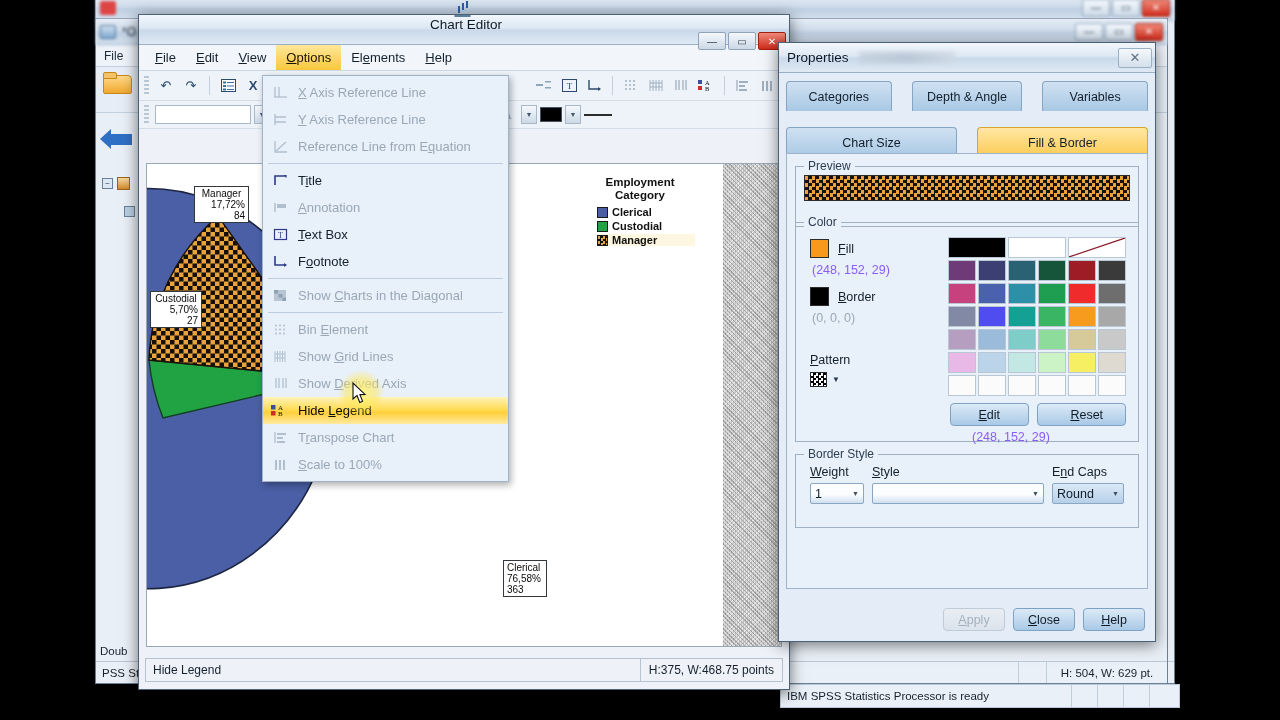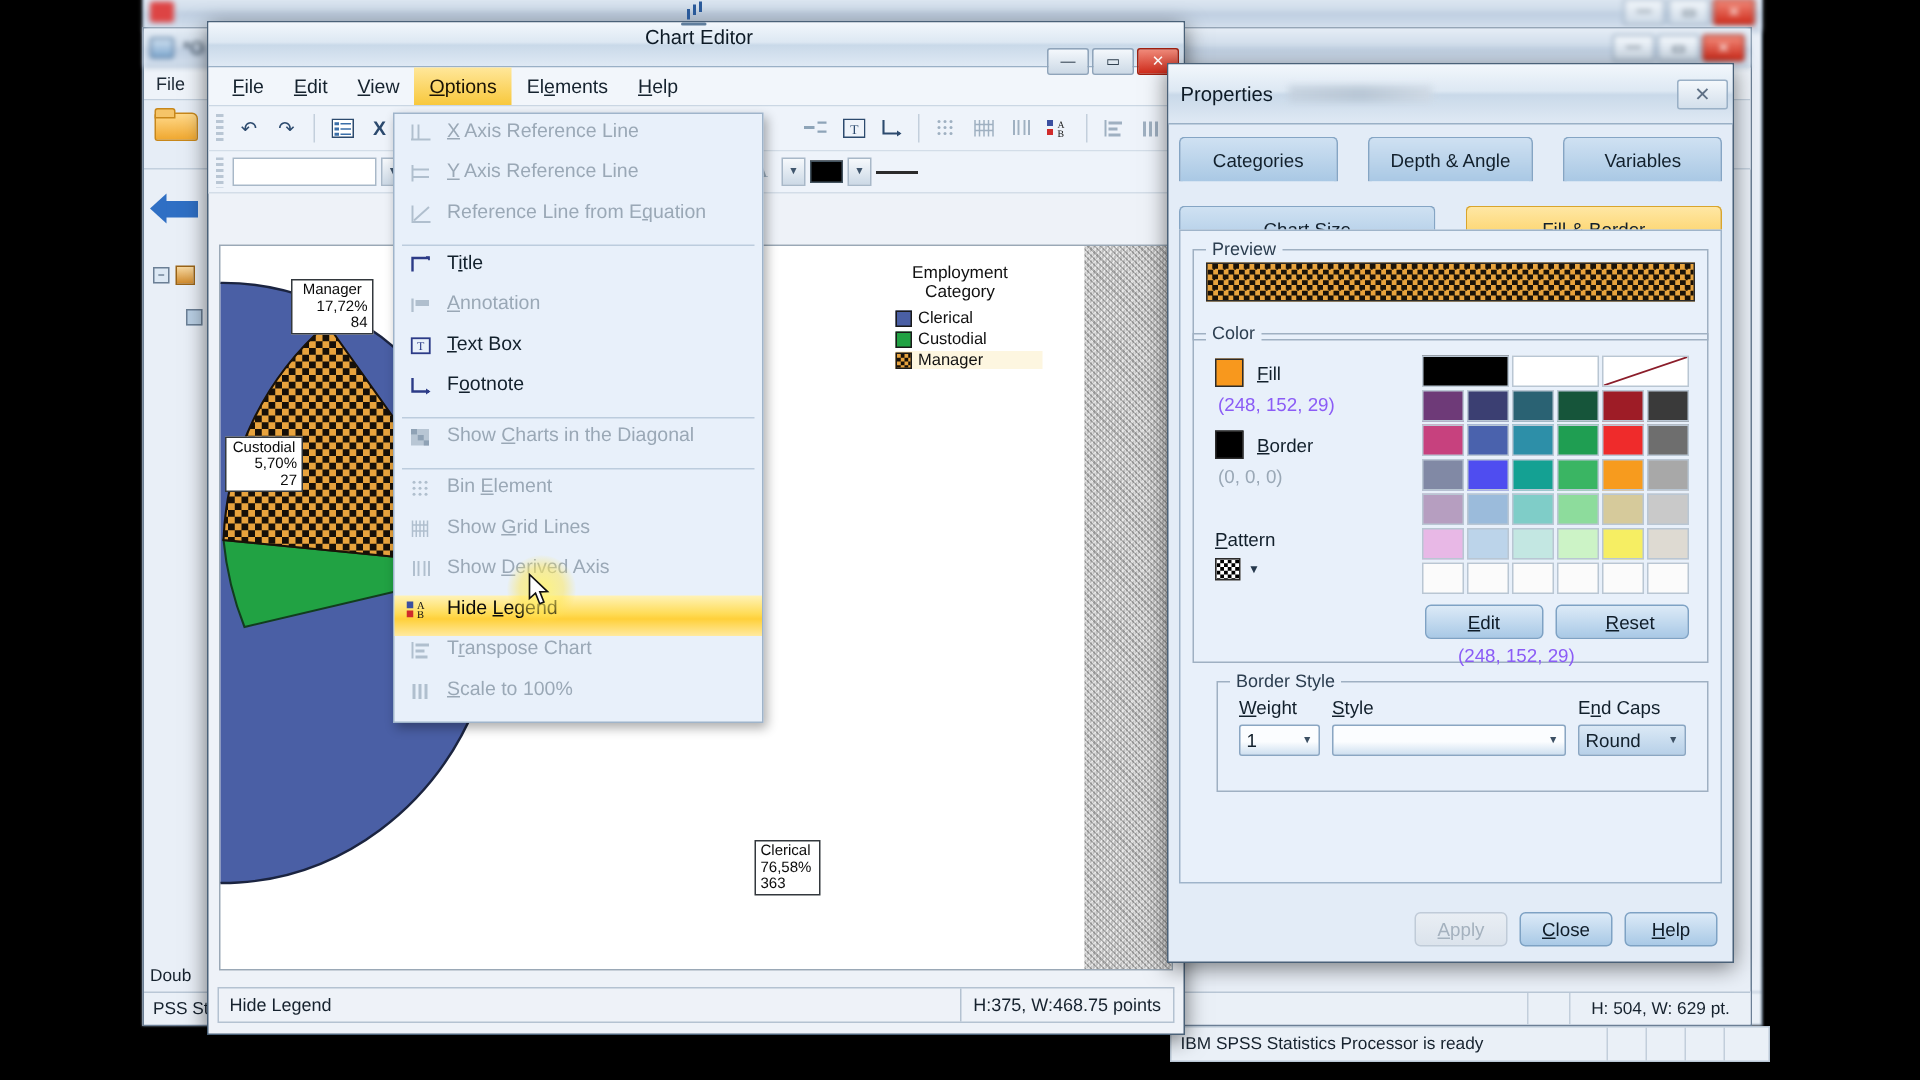--- a/index.html
+++ b/index.html
@@ -135,55 +135,55 @@
   .ce-statusbar {
     position: absolute; left: 6px; right: 6px; bottom: 7px; height: 24px;
     background: #eef2f8; border: 1px solid #b4c2d1;
     display: flex; align-items: center; font-size: 12px; color: #16222e;
   }
   .ce-statusbar .left { padding-left: 7px; flex: 1; }
   .ce-statusbar .right { padding: 0 8px; border-left: 1px solid #b4c2d1; height: 100%; display: flex; align-items: center; }
 
   
   .pie-wrap { position: absolute; left: 0; top: 0; width: 100%; height: 100%; }
-  .legend { position: absolute; left: 438px; top: 12px; width: 110px; }
+  .legend { position: absolute; left: 438px; top: 12px; width: 110px; font-weight: bold; }
   .legend-title { font-size: 11.5px; color: #111; text-align: center; line-height: 13px; }
   .legend-items { margin-top: 4px; margin-left: 12px; }
   .legend-row { display: flex; align-items: center; gap: 4px; margin-bottom: 2px; }
   .legend-sw { width: 11px; height: 11px; border: 1px solid #1a1a1a; }
   .legend-lbl { font-size: 11px; color: #111; }
   .lbl-box {
     position: absolute; background: #fff; border: 1px solid #33383d;
     font-size: 10px; color: #0b0b0b; line-height: 11px; padding: 1px 3px; text-align: right; white-space: nowrap;
   }
   .lbl-box .nm { text-align: center; }
 
   
   #options-menu {
     position: absolute; left: 262px; top: 75px; width: 247px;
     background: #e8f0fa; border: 1px solid #9fb4ca;
     box-shadow: 2px 3px 7px rgba(0,0,0,.32);
     padding: 3px 0;
     z-index: 40;
   }
-  .mi { display: flex; align-items: flex-start; height: 27px; padding-left: 6px; font-size: 13px; color: #12202c; position: relative; }
+  .mi { display: flex; align-items: center; height: 27px; padding-left: 6px; font-size: 13px; color: #12202c; position: relative; }
   .mi.disabled { color: #9aa8b6; }
   .mi.hl { background: linear-gradient(to bottom,#ffeca3 0%,#ffdf5c 40%,#ffd23b 60%,#ffe徐97 100%); background: linear-gradient(to bottom,#fff3b8,#ffdc57 45%,#ffd03a 58%,#ffeaa0); color: #0a0a0a; }
   .mi-ico { width: 22px; height: 18px; margin-right: 7px; flex: 0 0 22px; display: flex; align-items: center; justify-content: center; }
   .mi-sep { height: 1px; background: #bcccdd; margin: 3px 5px; }
   .mi u { text-decoration: underline; }
 
   
   #properties {
     position: absolute; left: 778px; top: 42px; width: 378px; height: 600px;
     background: #e3ecf7; border: 1px solid #4a6178; box-shadow: 0 3px 14px rgba(0,0,0,.5);
     z-index: 30;
   }
   .pr-titlebar {
-    height: 40px;
+    height: 30px;
     background: linear-gradient(to bottom,#f2f7fc 0%,#dde8f3 45%,#c9d9e9 52%,#dfe9f4 100%);
     border-bottom: 1px solid #9ab0c6;
     display: flex; align-items: center; padding: 0 3px 0 8px;
   }
   .pr-title { font-size: 13.5px; color: #0d1a26; }
   .pr-title-ghost {
     margin-left: 10px; width: 96px; height: 11px;
     background: linear-gradient(to right,#c6d2df,#b7c5d3,#d0dae5); filter: blur(2.4px); opacity: .9;
   }
   .pr-close {
@@ -819,21 +819,21 @@
           <div class="btn" style="flex:1;">
               <span><u>E</u>dit</span>
             </div>
           <div class="btn" style="flex:1;padding-left:21px;">
               <span><u>R</u>eset</span>
             </div>
         </div>
         <div class="rgb" style="position:absolute; left:176px; top:207px;">(248, 152, 29)</div>
       </div>
 
-      <div class="grp" style="left:24px; right:8px; top:300px; height:74px;">
+      <div class="grp" style="left:8px; right:8px; top:300px; height:74px;">
         <span class="grp-lbl">Border Style</span>
         <div style="position:absolute; left:14px; right:14px; top:10px; display:flex; align-items:flex-end; gap:8px;">
           <div style="width:54px;">
             <div class="lbl-sm" style="margin-bottom:4px;"><u>W</u>eight</div>
             <div class="selbox">
               <span>1</span>
               <span class="arrow">▼</span>
             </div>
           </div>
           <div style="flex:1;">

